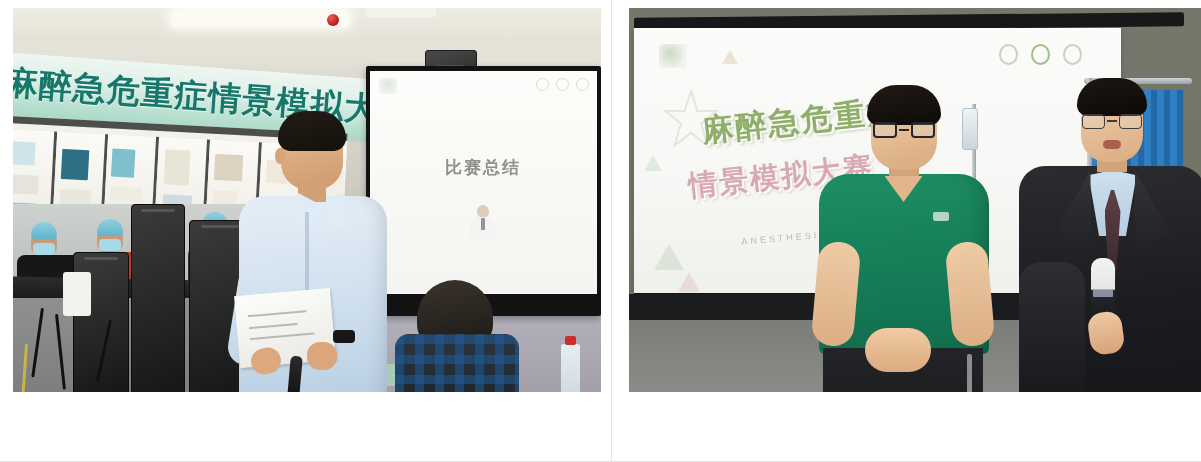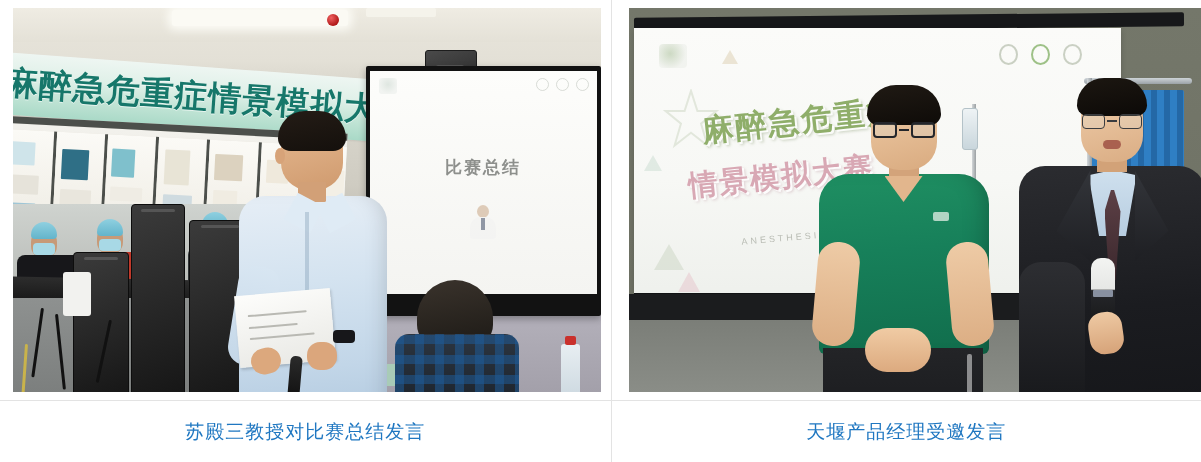--- a/index.html
+++ b/index.html
@@ -772,22 +772,14 @@
                   <b></b>
             </div>
             <div class="pb-mouth"></div>
           </div>
 
         </div>
       </div>
     </td>
   </tr>
 
-  <tr class="cap-row">
-    <td class="cell-left">
-      <div class="caption">苏殿三教授对比赛总结发言</div>
-    </td>
-    <td class="cell-right">
-      <div class="caption">天堰产品经理受邀发言</div>
-    </td>
-  </tr>
 </tbody>
   </table>
 
 </body></html>

